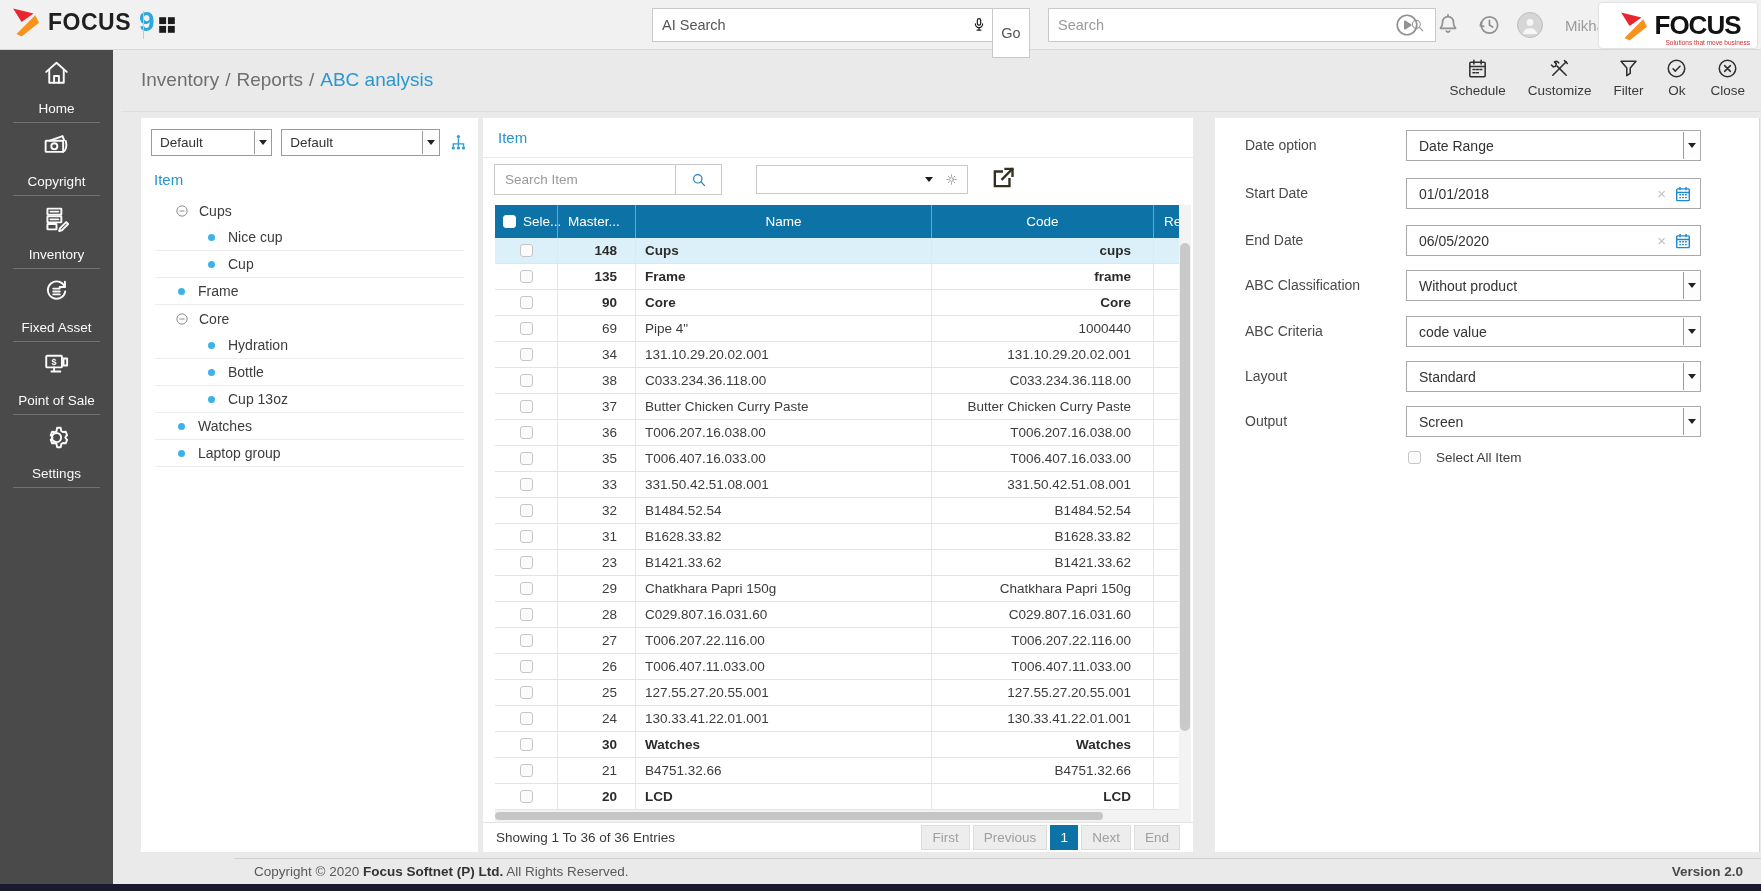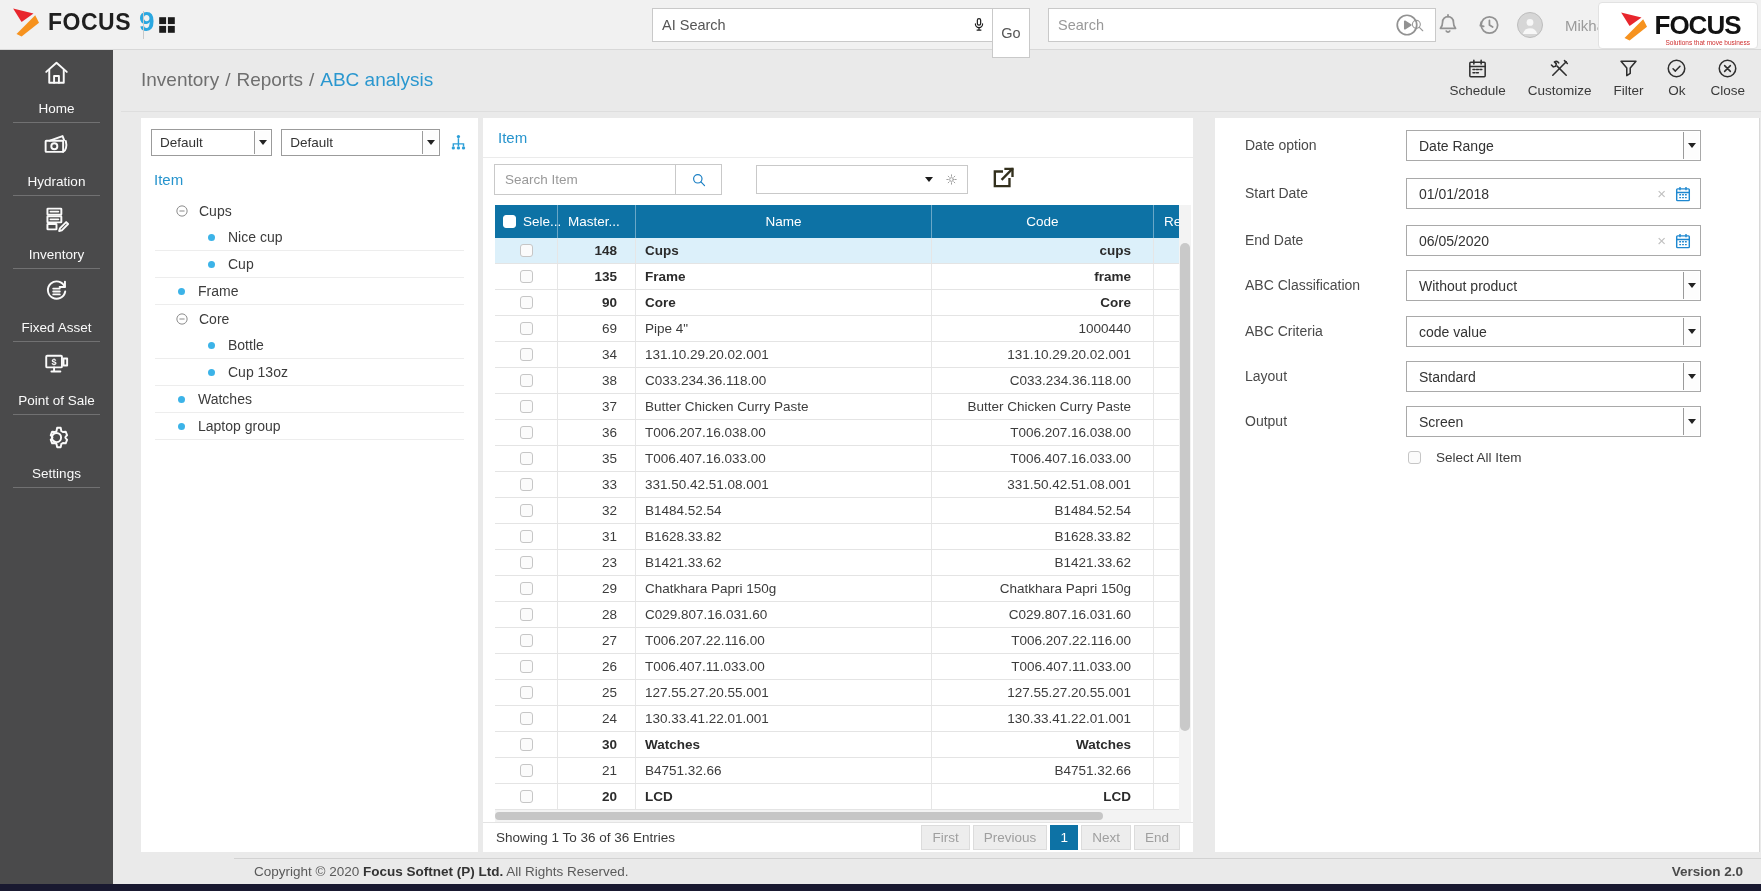--- a/index.html
+++ b/index.html
@@ -238,21 +238,21 @@
     </div>
     <div class="side-item">
       <span>
         <svg viewBox="0 0 24 24" fill="none" stroke="currentColor" stroke-width="1.6" stroke-linecap="round" stroke-linejoin="round">
           <rect x="3" y="8" width="14.5" height="9.3" rx=".6"></rect>
           <circle cx="10.2" cy="12.6" r="2.5"></circle>
           <path d="M6.5 8 17 4.2l1.3 3.4"></path>
           <path d="M17.5 17.3c2.2-.7 3.3-4.8 2.2-9"></path>
         </svg>
       </span>
-      <span class="side-label">Hydration</span>
+      <span class="side-label">Copyright</span>
     </div>
     <div class="side-item">
       <span>
         <svg viewBox="0 0 24 24" fill="none" stroke="currentColor" stroke-width="1.6" stroke-linecap="round" stroke-linejoin="round">
           <rect x="4.5" y="3.8" width="11.5" height="5" rx=".4"></rect>
           <rect x="4.5" y="10.2" width="11.5" height="5" rx=".4"></rect>
           <rect x="4.5" y="16.6" width="7.5" height="4.4" rx=".4"></rect>
           <path d="M7 6.3h6.5M7 12.7h6.5"></path>
           <path d="M14.8 20.2 20 15l1.6 1.6-5.2 5.2-2.2.6z"></path>
         </svg>
@@ -396,20 +396,24 @@
           <span class="t-minus">
             <svg viewBox="0 0 24 24" fill="none" stroke="currentColor" stroke-width="1.7">
               <circle cx="12" cy="12" r="8.8"></circle>
               <path d="M7.6 12h8.8"></path>
             </svg>
           </span>
           <span>Core</span>
         </div>
         <div class="tree-row child">
           <span class="t-dot"></span>
+          <span>Hydration</span>
+        </div>
+        <div class="tree-row child">
+          <span class="t-dot"></span>
           <span>Bottle</span>
         </div>
         <div class="tree-row child">
           <span class="t-dot"></span>
           <span>Cup 13oz</span>
         </div>
         <div class="tree-row leaf1">
           <span class="t-dot"></span>
           <span>Watches</span>
         </div>

